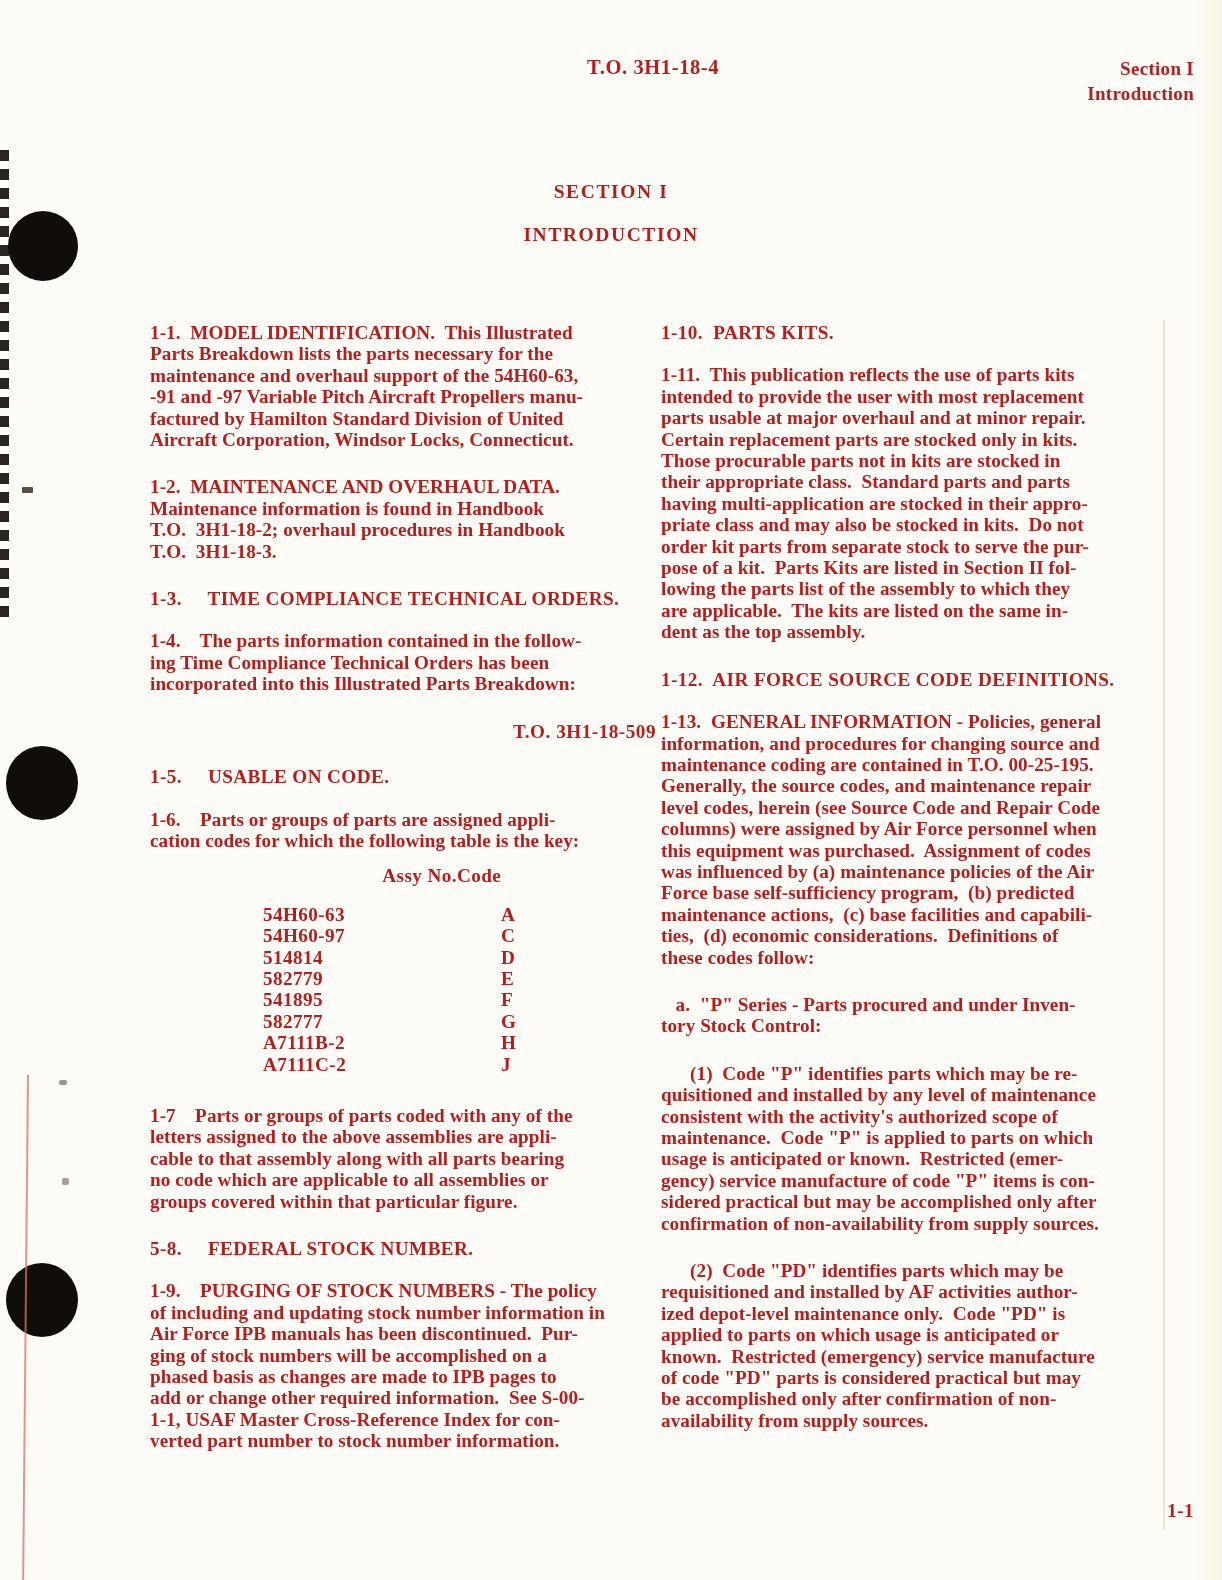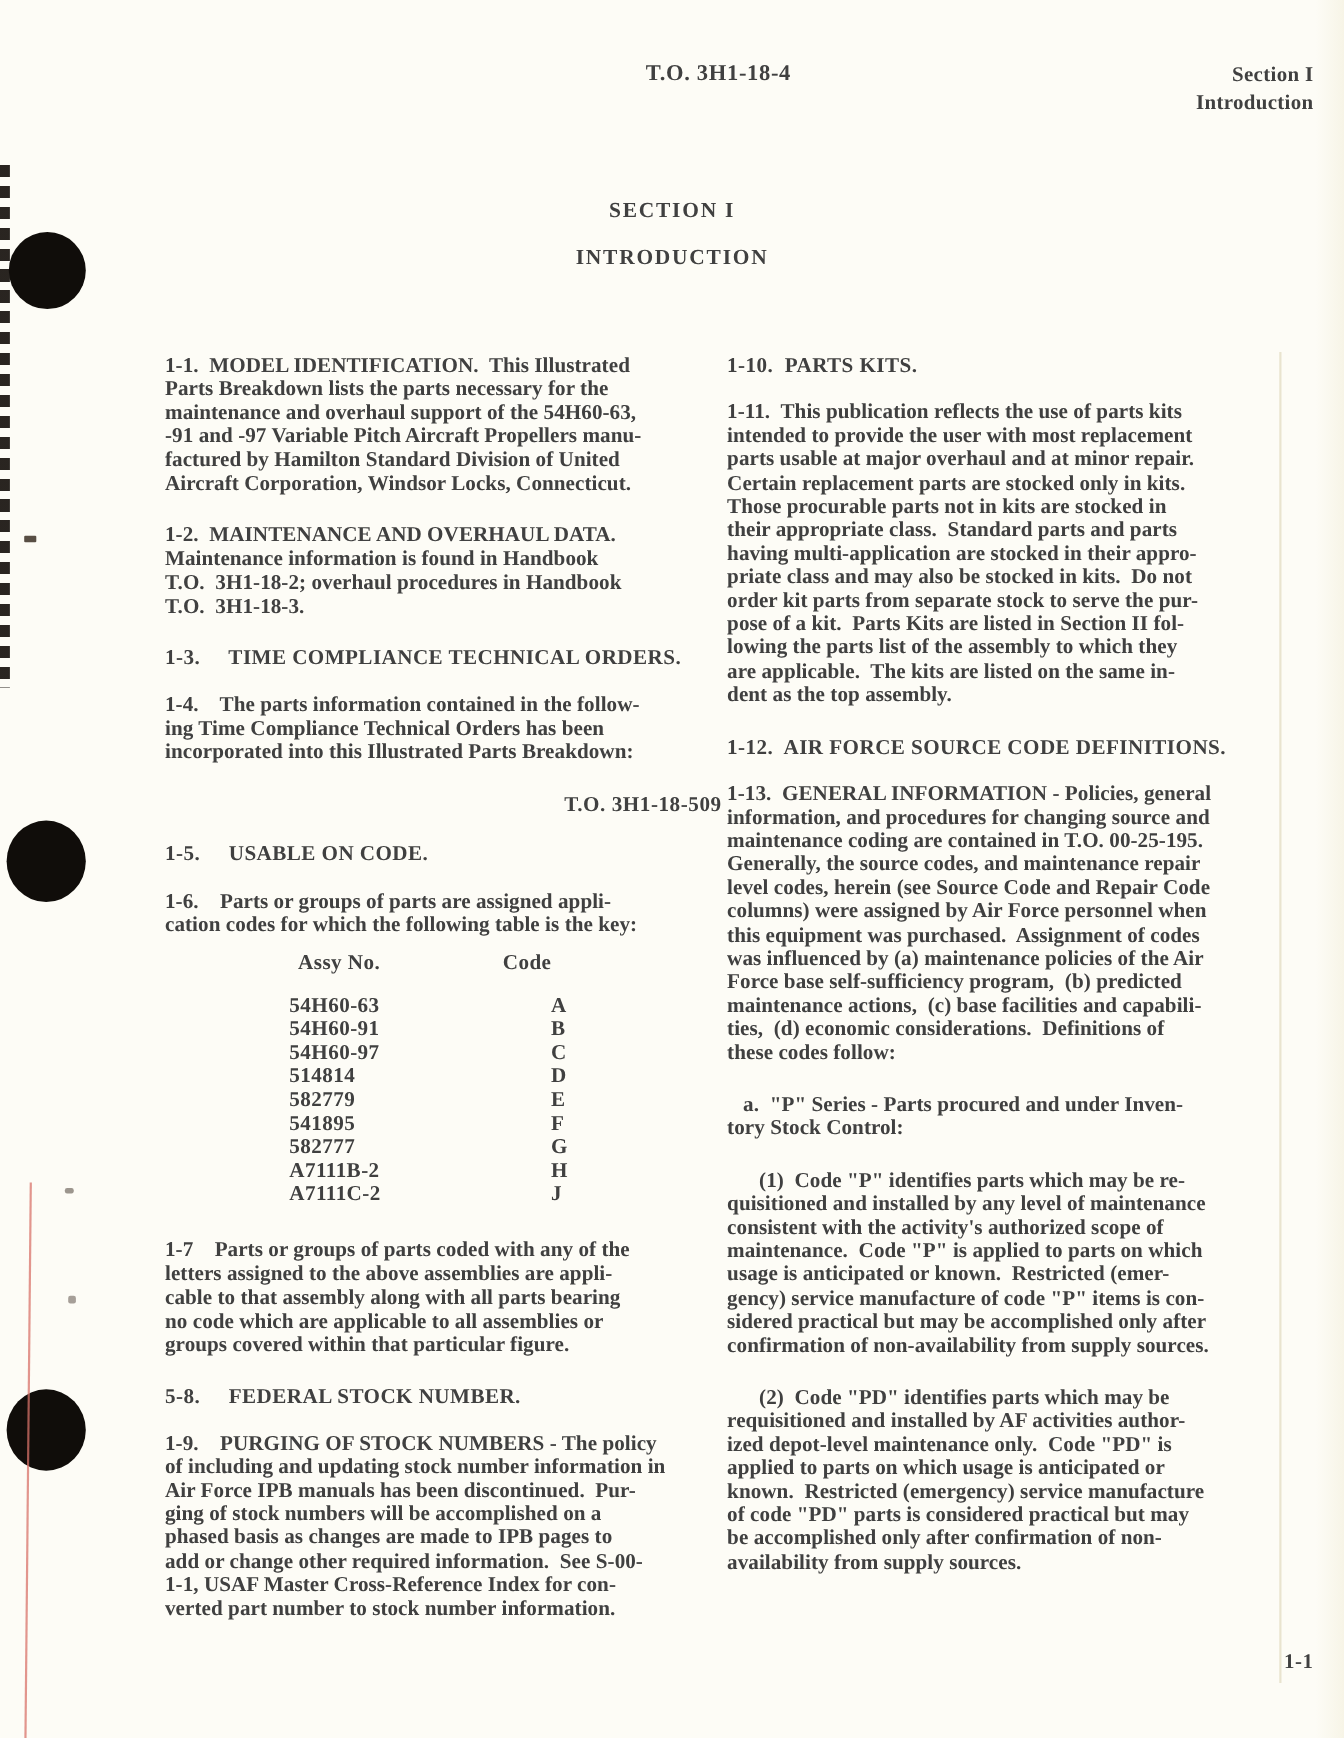--- a/index.html
+++ b/index.html
@@ -7,21 +7,21 @@
     padding: 0;
     background: #ffffff;
   }
   .page {
     position: relative;
     width: 1222px;
     height: 1580px;
     background: #fdfcf6;
     overflow: hidden;
     font-family: "Liberation Serif", "DejaVu Serif", serif;
-    color: #404040;
+    color: #b91c1c;
   }
 
   
   .edge-strip {
     position: absolute;
     left: 0px;
     top: 150px;
     width: 9px;
     height: 475px;
     background: repeating-linear-gradient(
@@ -161,21 +161,21 @@
     margin: 4px 0 30px 0;
     font-size: 19.2px;
     line-height: 21.4px;
     font-weight: 600;
   }
   .assy-head {
     display: flex;
     margin-bottom: 17px;
     letter-spacing: 0.4px;
   }
-  .assy-head .c1 { width: 186px; padding-left: 121px; }
+  .assy-head .c1 { width: 186px; padding-left: 121px; text-align: right; }
   .assy-head .c2 { }
   .assy-row {
     display: flex;
     letter-spacing: 0.4px;
     gap: 36px;
   }
   .assy-row .c1 { width: 196px; padding-left: 113px; }
   .assy-row .c2 { padding-left: 6px; }
 
   
@@ -245,24 +245,20 @@
 
       <div class="assy-table">
         <div class="assy-head">
           <div class="c1">Assy No.</div>
           <div class="c2">Code</div>
         </div>
         <div class="assy-body">
           <div class="assy-row">
             <div class="c1">54H60-63</div>
             <div class="c2">A</div>
-          </div>
-          <div class="assy-row">
-            <div class="c1">54H60-91</div>
-            <div class="c2">B</div>
           </div>
           <div class="assy-row">
             <div class="c1">54H60-97</div>
             <div class="c2">C</div>
           </div>
           <div class="assy-row">
             <div class="c1">514814</div>
             <div class="c2">D</div>
           </div>
           <div class="assy-row">

